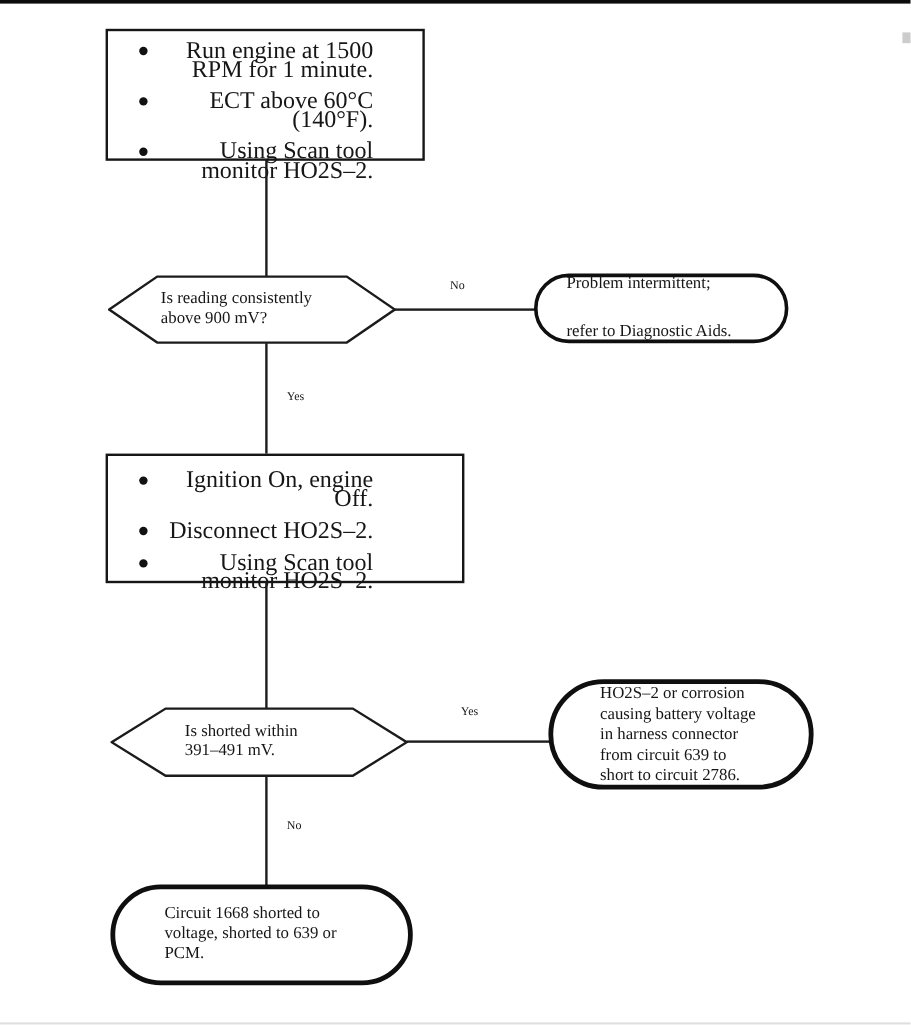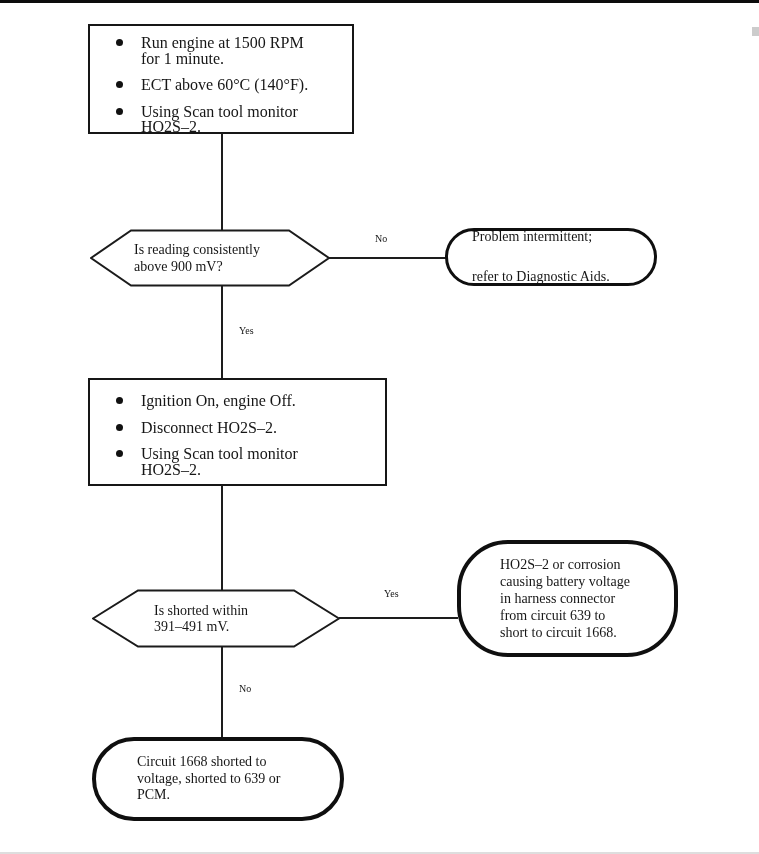--- a/index.html
+++ b/index.html
@@ -16,22 +16,23 @@
 
   
   .top-rule    { left: 0; top: 0; width: 759px; height: 3px; background: #0c0c0c; }
   .bottom-rule { left: 0; top: 852px; width: 759px; height: 2px; background: #dedede; }
   .right-tick  { left: 752px; top: 27px; width: 7px; height: 9px; background: #cccccc; }
 
   
   .process {
     border: 2px solid #161616;
     background: #ffffff;
-    font-size: 16px;
+    font-size: 20px;
     line-height: 15.5px;
+    text-align: right;
   }
   .process ul { list-style: none; margin: 0; padding: 0; }
   .process li { display: flex; margin-bottom: 11px; }
   .bullet {
     flex: 0 0 auto;
     width: 7px; height: 7px;
     margin: 4px 18px 0 0;
     border-radius: 50%;
     background: #111111;
   }
@@ -142,26 +143,26 @@
     </svg>
     <div class="hex-text" style="left:62px;">
       <div>Is shorted within</div>
       <div>391–491 mV.</div>
     </div>
   </div>
 
   <div class="abs line" style="left:339px; top:617px; width:119px; height:2px;"></div>
   <div class="abs edge-label" style="left:384px; top:586px;">Yes</div>
 
-  <div class="abs terminal thick" style="left:457px; top:540px; width:221px; height:117px; border-radius:51px; padding-left:39px; line-height:17px;">
+  <div class="abs terminal thick" style="left:457px; top:566px; width:221px; height:92px; border-radius:51px; padding-left:39px; line-height:17px;">
     <div>HO2S–2 or corrosion</div>
     <div>causing battery voltage</div>
     <div>in harness connector</div>
     <div>from circuit 639 to</div>
-    <div>short to circuit 1668.</div>
+    <div>short to circuit 2786.</div>
   </div>
 
   <div class="abs line" style="left:221px; top:647px; width:2px; height:91px;"></div>
   <div class="abs edge-label" style="left:239px; top:681px;">No</div>
 
   <div class="abs terminal thick" style="left:92px; top:737px; width:252px; height:84px; border-radius:42px; padding-left:41px;">
     <div>Circuit 1668 shorted to</div>
     <div>voltage, shorted to 639 or</div>
     <div>PCM.</div>
   </div>

